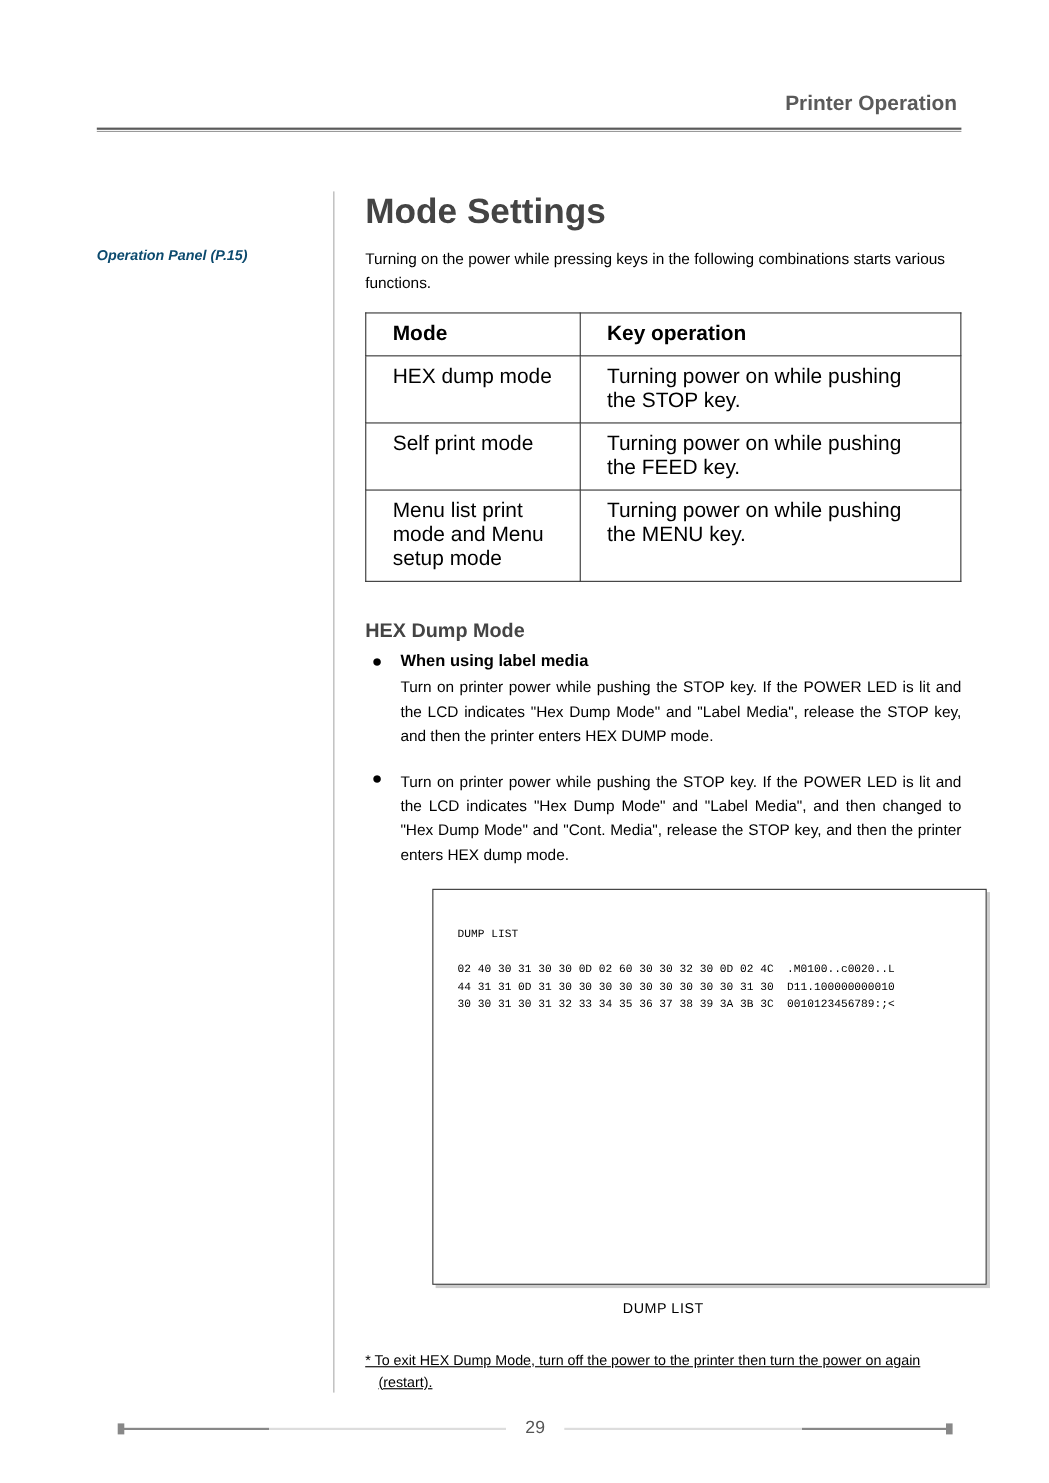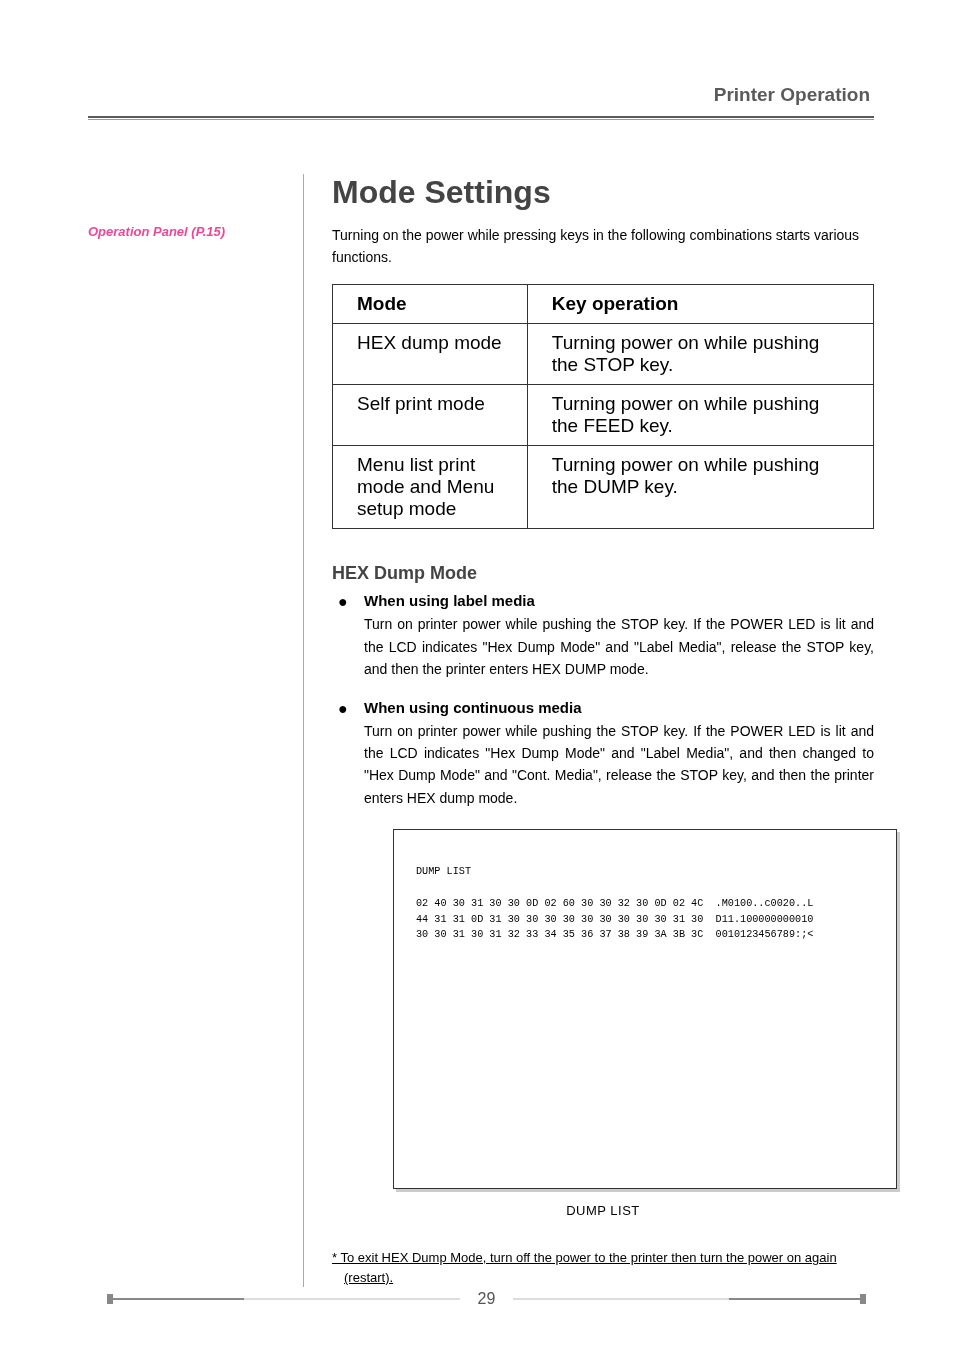--- a/index.html
+++ b/index.html
@@ -38,21 +38,21 @@
     }
     .left-col {
       width: 215px;
       flex-shrink: 0;
       padding-top: 50px;
     }
     .side-ref {
       font-size: 13px;
       font-style: italic;
       font-weight: bold;
-      color: #ec4899;
+      color: #0c4a6e;
     }
     .right-col {
       flex: 1;
       border-left: 1px solid #aaa;
       padding-left: 28px;
     }
     .main-heading {
       font-size: 32px;
       font-weight: bold;
       color: #444;
@@ -195,36 +195,35 @@
         <tr>
           <td>HEX dump mode</td>
           <td>Turning power on while pushing the STOP key.</td>
         </tr>
         <tr>
           <td>Self print mode</td>
           <td>Turning power on while pushing the FEED key.</td>
         </tr>
         <tr>
           <td>Menu list print mode and Menu setup mode</td>
-          <td>Turning power on while pushing the DUMP key.</td>
+          <td>Turning power on while pushing the MENU key.</td>
         </tr>
       </tbody>
         </table>
 
       <h2 class="sub-heading">HEX Dump Mode</h2>
 
       <div class="bullet-block">
         <span class="bullet-dot">●</span>
         <div class="bullet-title">When using label media</div>
         <div class="bullet-body">Turn on printer power while pushing the STOP key. If the POWER LED is lit and the LCD indicates "Hex Dump Mode" and "Label Media", release the STOP key, and then the printer enters HEX DUMP mode.</div>
       </div>
 
       <div class="bullet-block">
         <span class="bullet-dot">●</span>
-        <div class="bullet-title">When using continuous media</div>
         <div class="bullet-body">Turn on printer power while pushing the STOP key. If the POWER LED is lit and the LCD indicates "Hex Dump Mode" and "Label Media", and then changed to "Hex Dump Mode" and "Cont. Media", release the STOP key, and then the printer enters HEX dump mode.</div>
       </div>
 
       <div class="dump-figure">
         <div class="dump-box"><span>DUMP LIST</span>
 
 <span>02 40 30 31 30 30 0D 02 60 30 30 32 30 0D 02 4C  .M0100..c0020..L</span>
 <span>44 31 31 0D 31 30 30 30 30 30 30 30 30 30 31 30  D11.100000000010</span>
 <span>30 30 31 30 31 32 33 34 35 36 37 38 39 3A 3B 3C  0010123456789:;&lt;</span></div>
         <div class="dump-caption">DUMP LIST</div>

